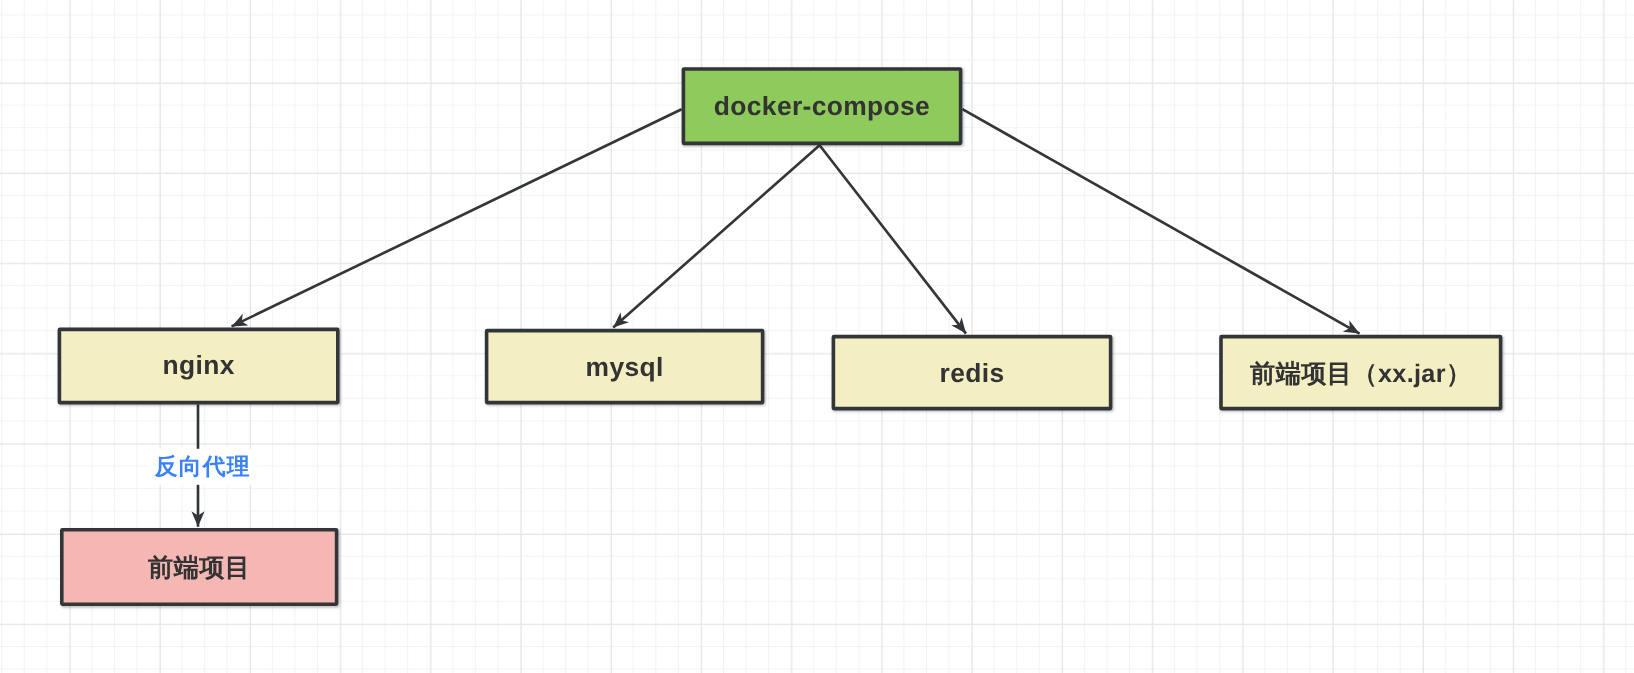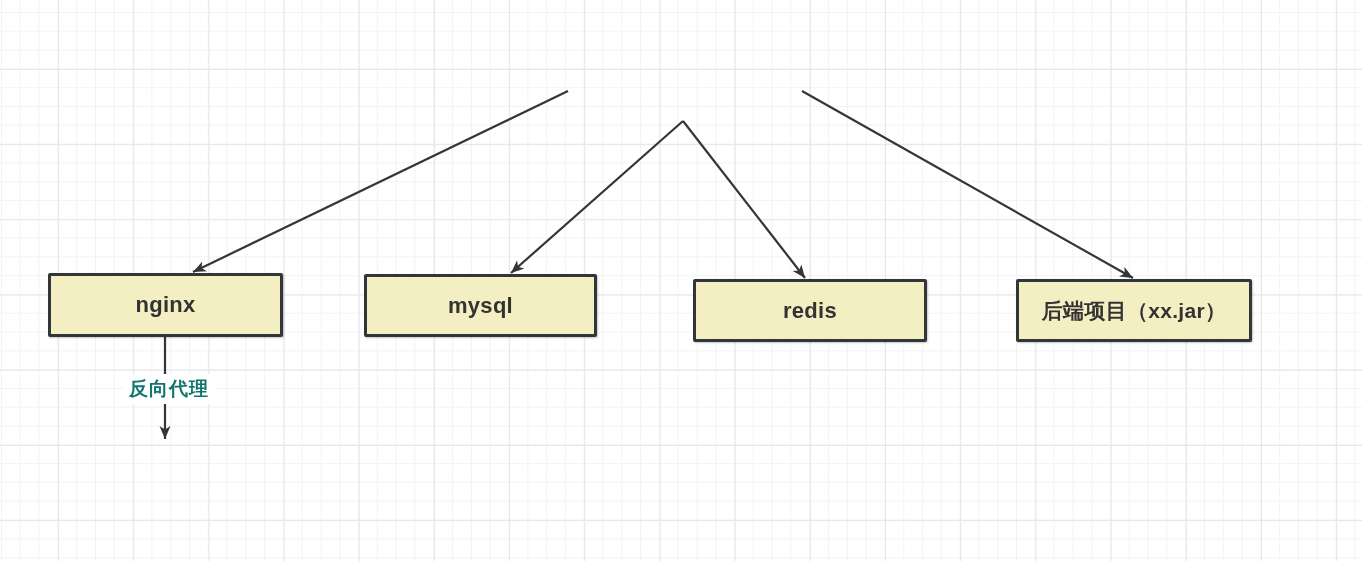--- a/index.html
+++ b/index.html
@@ -43,34 +43,34 @@
     font-size: 22px;
     letter-spacing: 0.3px;
     box-shadow: 1px 1px 2px rgba(0,0,0,0.22);
     cursor: default;
   }
   .node-green { background: #8fca5c; }
   .node-cream { background: #f4efc3; }
   .node-pink  { background: #f4b7b3; }
   .node-docker   { left: 568px;  top: 56px;  width: 234px; height: 65px; }
   .node-nginx    { left: 48px;   top: 273px; width: 235px; height: 64px; text-align: right; }
-  .node-mysql    { left: 364px;  top: 274px; width: 233px; height: 63px; }
+  .node-mysql    { left: 404px;  top: 274px; width: 233px; height: 63px; }
   .node-redis    { left: 693px;  top: 279px; width: 234px; height: 63px; text-align: right; }
   .node-backend  { left: 1016px; top: 279px; width: 236px; height: 63px; font-size: 21px; }
   .node-frontend { left: 50px;   top: 440px; width: 232px; height: 65px; font-size: 21px; }
   .edge-label {
     position: absolute;
     left: 169px;
     top: 389px;
     transform: translate(-50%, -50%);
     background: #ffffff;
     padding: 2px 5px;
     font-weight: 700;
     font-size: 19px;
-    color: #0f766e;
+    color: #3b82f6;
     letter-spacing: 1px;
     white-space: nowrap;
   }
 </style>
 </head>
 <body>
 
 <div class="canvas">
 
   <svg class="edges" width="1362" height="561" viewBox="0 0 1362 561" xmlns="http://www.w3.org/2000/svg">
@@ -81,33 +81,39 @@
     </defs>
     <g stroke="#333639" stroke-width="2.2" fill="none">
       <line x1="568" y1="91" x2="193" y2="272" marker-end="url(#arrow)"></line>
       <line x1="683" y1="121" x2="511" y2="273" marker-end="url(#arrow)"></line>
       <line x1="683" y1="121" x2="805" y2="278" marker-end="url(#arrow)"></line>
       <line x1="802" y1="91" x2="1133" y2="278" marker-end="url(#arrow)"></line>
       <line x1="165" y1="337" x2="165" y2="439" marker-end="url(#arrow)"></line>
     </g>
   </svg>
 
+  <div class="node node-green node-docker">
+    <span>docker-compose</span>
+  </div>
 
   <div class="node node-cream node-nginx">
     <span>nginx</span>
   </div>
 
   <div class="node node-cream node-mysql">
     <span>mysql</span>
   </div>
 
   <div class="node node-cream node-redis">
     <span>redis</span>
   </div>
 
   <div class="node node-cream node-backend">
-    <span>后端项目（xx.jar）</span>
+    <span>前端项目（xx.jar）</span>
   </div>
 
+  <div class="node node-pink node-frontend">
+    <span>前端项目</span>
+  </div>
 
   <div class="edge-label">反向代理</div>
 
 </div>
 
 </body></html>

